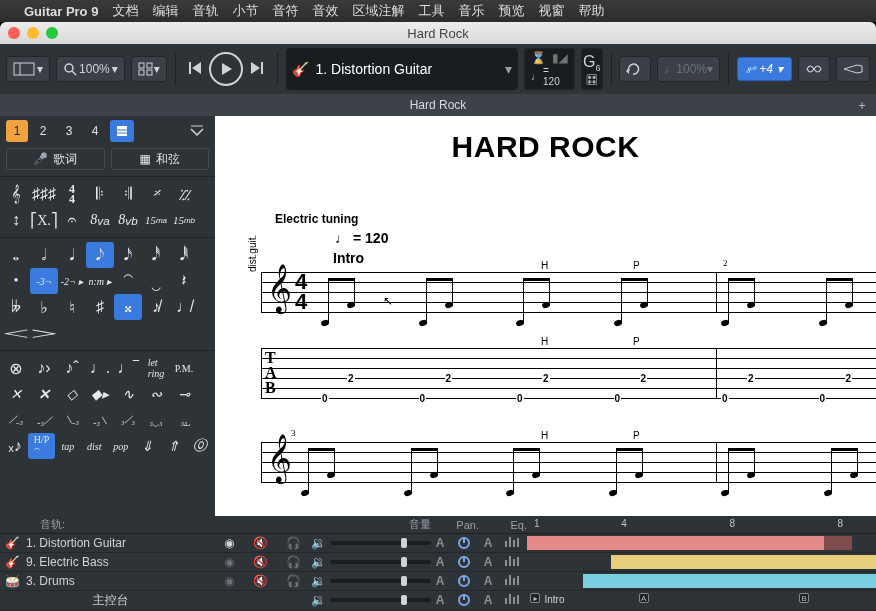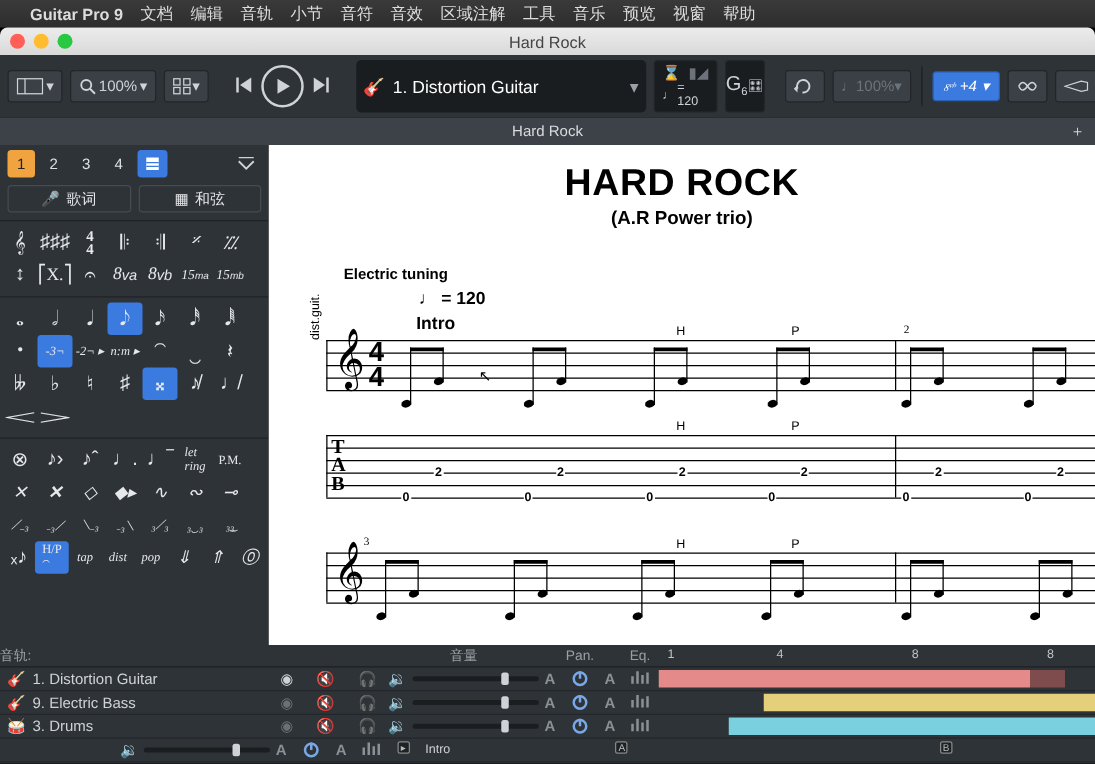--- a/index.html
+++ b/index.html
@@ -76,21 +76,21 @@
 .stem { position: absolute; width: 1px; background: #000; }
 .beam { position: absolute; height: 3px; background: #000; }
 .tabn { position: absolute; font: 700 10px sans-serif; background: #fff; padding: 0 1px; color: #000; }
 .ann { position: absolute; font: 10px sans-serif; color: #000; }
 .barnum { position: absolute; font: 9px serif; color: #000; }
 .cursor { position: absolute; font: 12px sans-serif; color: #000; }
 
 
 .mixer { height: 95px; background: #2e3338; color: #cfd3d7; font-size: 12px; }
 .mix-head { height: 18px; display: flex; align-items: center; border-bottom: 1px solid #1d2023; }
-.mh-c { text-align: center; color: #9aa0a5; font-size: 11px; }
+.mh-c { text-align: right; color: #9aa0a5; font-size: 11px; }
 .mix-row { height: 19px; display: flex; align-items: center; border-bottom: 1px solid #23272b; }
 .mr-name { width: 215px; display: flex; align-items: center; gap: 6px; padding-left: 6px; }
 .mr-icons { width: 96px; display: flex; align-items: center; justify-content: space-around; color: #6a7075; }
 .mr-icons .on { color: #cfd3d7; }
 .mr-vol { width: 120px; display: flex; align-items: center; gap: 4px; }
 .mr-auto { width: 18px; text-align: center; font-weight: 700; color: #8a9096; }
 .mr-knob { width: 30px; display: flex; align-items: center; justify-content: center; }
 .mr-eq { width: 30px; display: flex; align-items: center; justify-content: center; }
 .timeline { flex: 1; height: 100%; position: relative; }
 .clip { position: absolute; top: 2px; bottom: 2px; }
@@ -180,21 +180,21 @@
       <span style="margin-left:auto;color:#9aa0a5">▾</span>
     </div>
   </div>
   <div class="btn" style="background:#1a1d20;height:42px;flex-direction:column;gap:0;width:58px">
     <div style="display:flex;gap:6px;font-size:12px;color:#6d737a">
       <span>⌛</span>
       <span>▮◢</span>
     </div>
     <div style="font-size:10px;display:flex;align-items:center;gap:2px;color:#cfd3d7">♩ <span>= 120</span></div>
   </div>
-  <div class="btn" style="background:#1a1d20;height:42px;width:34px;padding:0">
+  <div class="btn" style="background:#1a1d20;height:42px;width:34px;flex-direction:column;padding:0">
     <div style="font-size:16px"><span>G</span><sub style="font-size:9px">6</sub></div>
     <span style="font-size:10px">🎛</span>
   </div>
   <div class="sep"></div>
   <div class="right-tools">
     <div class="btn">
         <svg width="18" height="14">
           <path d="M3 9 A5 5 0 1 1 7 12" fill="none" stroke="#cfd3d7" stroke-width="1.5"></path>
           <polygon points="3,6 0,9 3,12" fill="#cfd3d7"></polygon>
         </svg>
@@ -347,21 +347,20 @@
         <div class="pg-cell">⇓</div>
         <div class="pg-cell">⇑</div>
         <div class="pg-cell">⓪</div>
       </div>
         </div>
     </div>
   </div>
 
   <div class="score">
     <div class="songtitle">HARD ROCK</div>
-    <div class="subtitle">(A.R Power trio)</div>
     <div class="tuning">Electric tuning</div>
     <div class="tempo">♩ <span>= 120</span></div>
     <div class="section">Intro</div>
     <div class="vlabel">dist.guit.</div>
 
     <div class="sys sys1" style="width:620px">
       <div class="staff5">
         <div class="ln" style="top:0"></div>
           <div class="ln" style="top:10px"></div>
           <div class="ln" style="top:20px"></div>
@@ -485,21 +484,21 @@
         </div>
       <div class="ann" style="left:280px;top:-12px">H</div>
       <div class="ann" style="left:372px;top:-12px">P</div>
       <div class="barnum" style="left:30px;top:-14px">3</div>
     </div>
   </div>
 </div>
 
 <div class="mixer">
   <div class="mix-head">
-    <div class="mh-c" style="width:215px;text-align:left;">音轨:</div>
+    <div class="mh-c" style="width:215px;text-align:left;padding-left:40px">音轨:</div>
     <div class="mh-c" style="width:96px"></div>
     <div class="mh-c" style="width:120px">音量</div>
     <div class="mh-c" style="width:18px"></div>
     <div class="mh-c" style="width:30px">Pan.</div>
     <div class="mh-c" style="width:18px"></div>
     <div class="mh-c" style="width:30px">Eq.</div>
     <div class="timeline">
       <span class="tick" style="left:2%">1</span>
       <span class="tick" style="left:27%">4</span>
       <span class="tick" style="left:58%">8</span>
@@ -589,20 +588,23 @@
         <div class="mr-eq">
           <span class="eqbars"><span style="height:6px"></span><span style="height:10px"></span><span style="height:7px"></span><span style="height:9px"></span></span>
         </div>
         <div class="timeline">
           <div class="clip cyan" style="left: 16%; width: 84%;"></div>
         </div>
       </div>
     </div>
 
   <div class="mix-row">
+    <div class="mr-name" style="justify-content:center">
+        <span>主控台</span>
+      </div>
     <div class="mr-icons"></div>
     <div class="mr-vol">
         <span>🔉</span>
         <div class="vol-track">
           <div class="vol-thumb" style="left:70%"></div>
         </div>
       </div>
     <div class="mr-auto">A</div>
     <div class="mr-knob">
         <div class="knob"></div>

